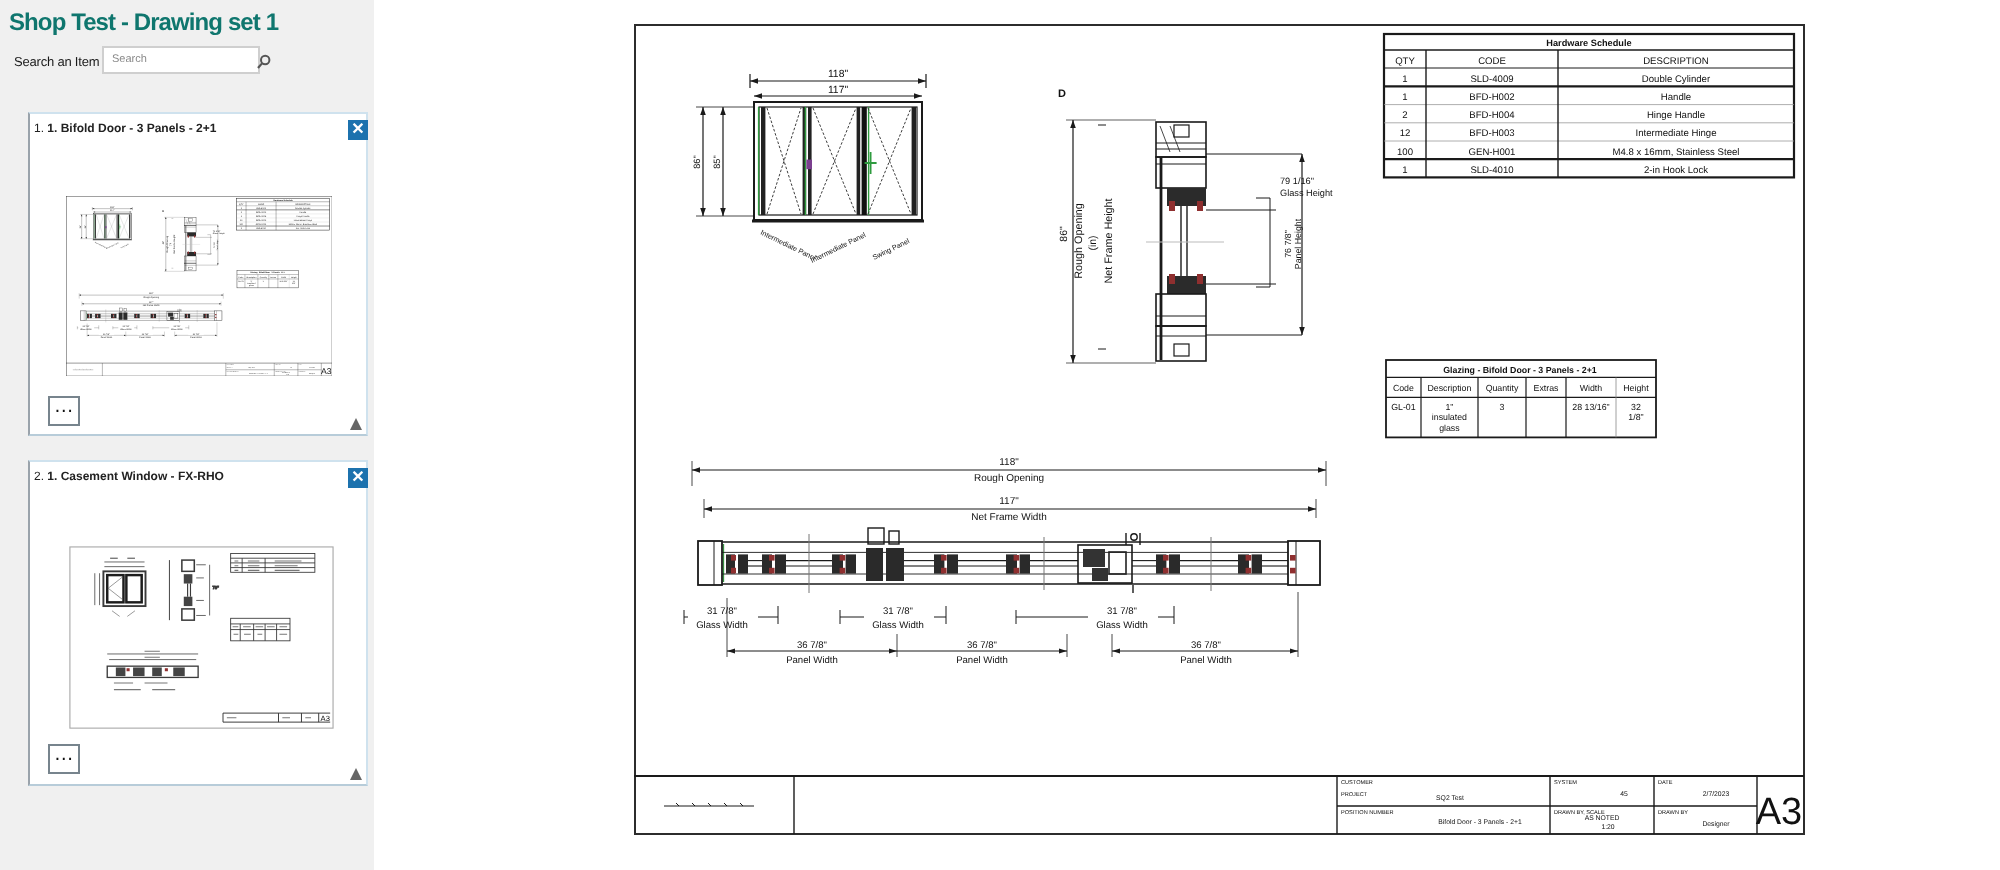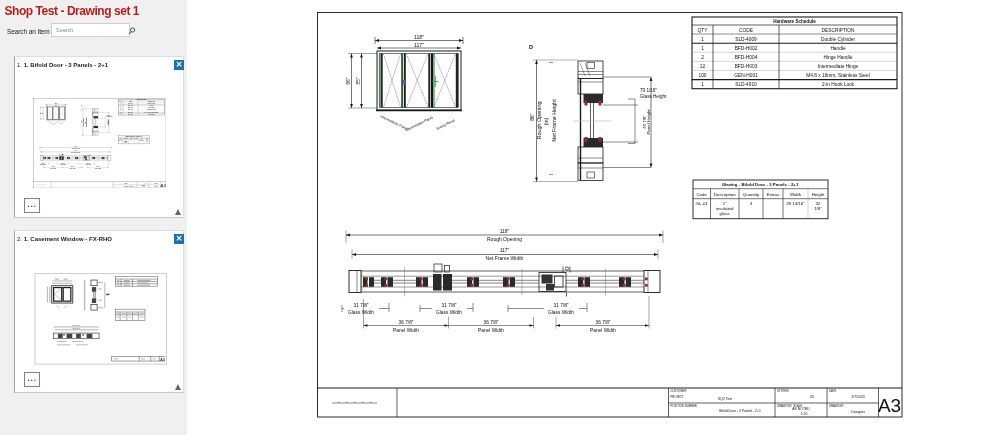--- a/index.html
+++ b/index.html
@@ -5,21 +5,21 @@
   html,body{margin:0;padding:0;width:1000px;height:435px;background:#ffffff;
     font-family:"Liberation Sans",sans-serif;overflow:hidden;position:relative}
   .abs{position:absolute}
   svg text{font-family:"Liberation Sans",sans-serif;fill:#111}
 </style>
 </head>
 <body>
 
 <div class="abs" style="left:0;top:0;width:187px;height:435px;background:#f0f0f0;"></div>
 
-<div class="abs" style="left:4.5px;top:4px;font-size:12px;font-weight:bold;color:#b91c1c;letter-spacing:-0.45px;">Shop Test - Drawing set 1</div>
+<div class="abs" style="left:4.5px;top:4px;font-size:12px;font-weight:bold;color:#0f766e;letter-spacing:-0.45px;">Shop Test - Drawing set 1</div>
 
 <div class="abs" style="left:7px;top:27.5px;font-size:6.5px;color:#1a1a1a;letter-spacing:-0.1px;">Search an Item</div>
 
 <div class="abs" style="left:51px;top:23px;width:73px;height:12px;background:#fff;border:1px solid #cfcfcf;font-size:5.5px;color:#8a8a8a;line-height:12px;padding-left:4px;">Search</div>
 
 <svg class="abs" style="left:128px;top:27px" width="8" height="8" viewBox="0 0 8 8">
   <circle cx="4.6" cy="3" r="2.1" fill="none" stroke="#555" stroke-width="1"></circle>
   <line x1="3" y1="4.7" x2="1" y2="7" stroke="#555" stroke-width="1.1"></line>
 </svg>
 

